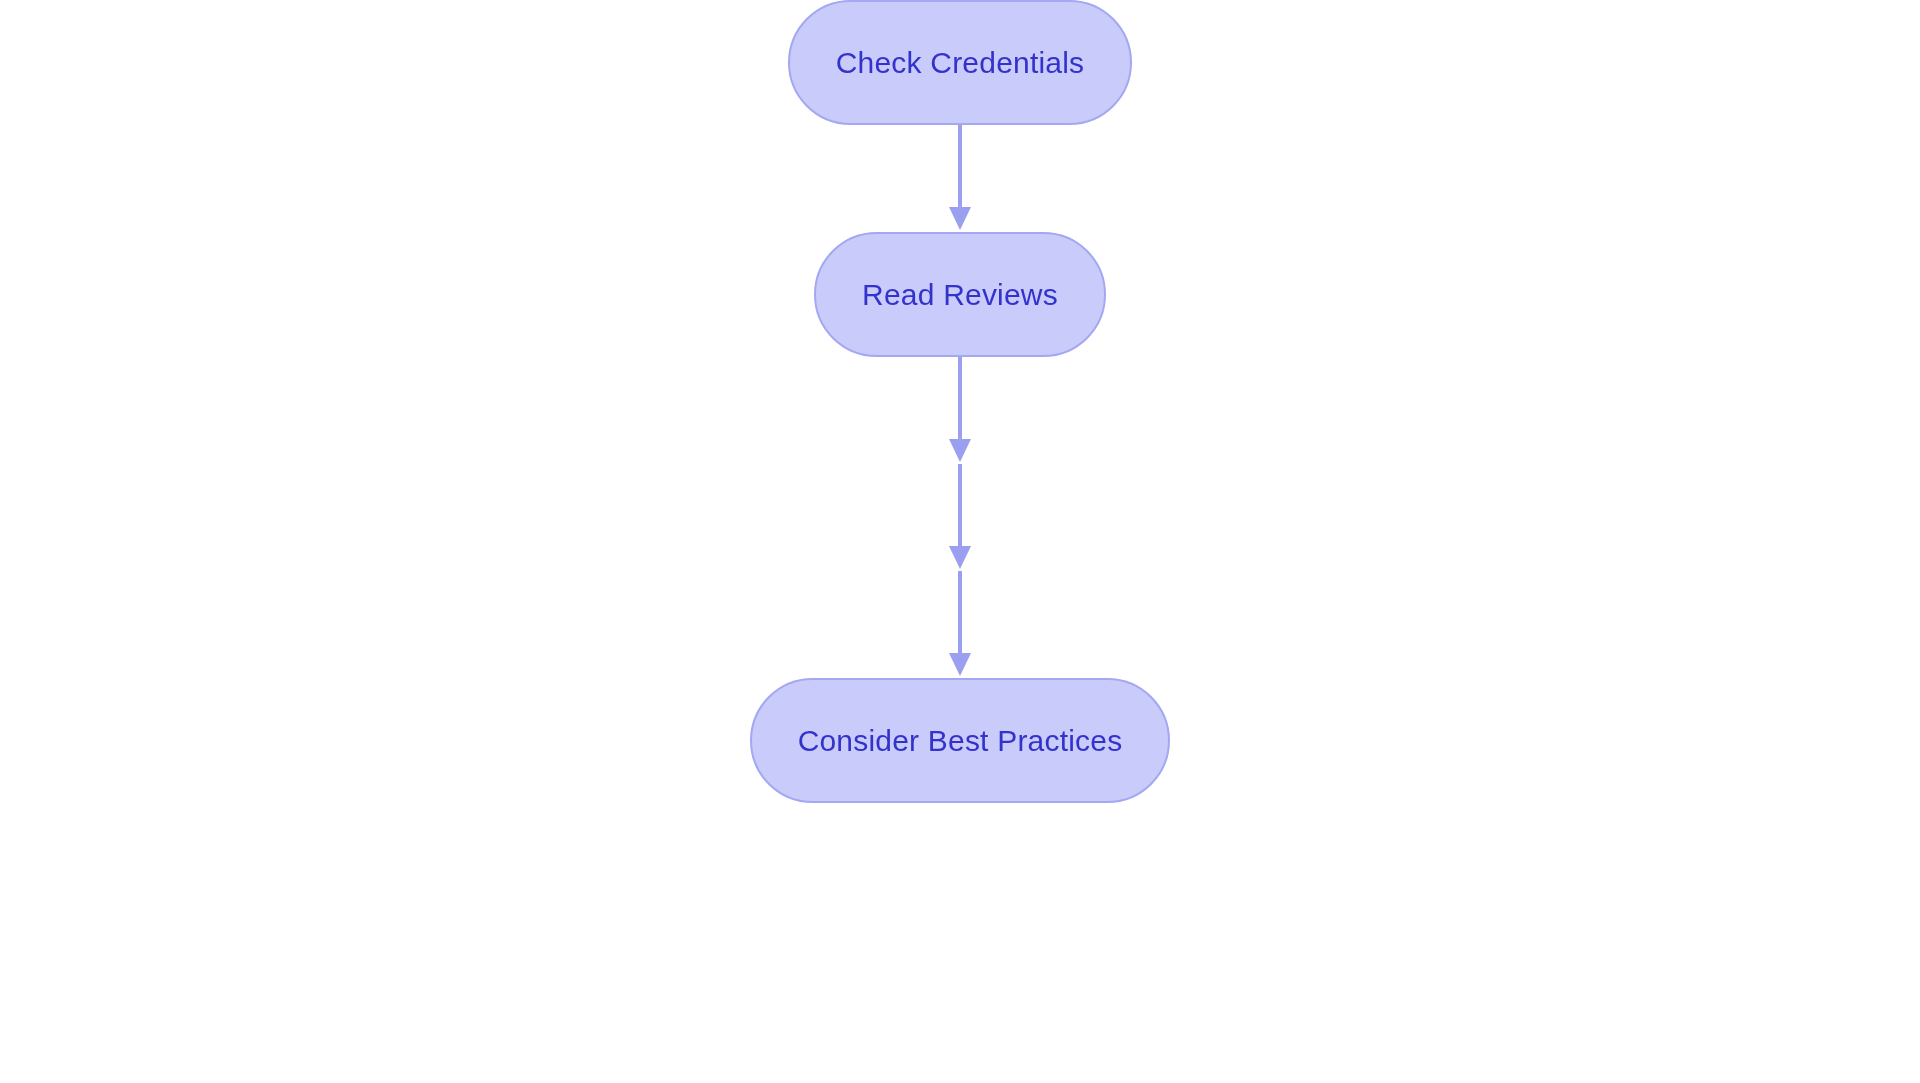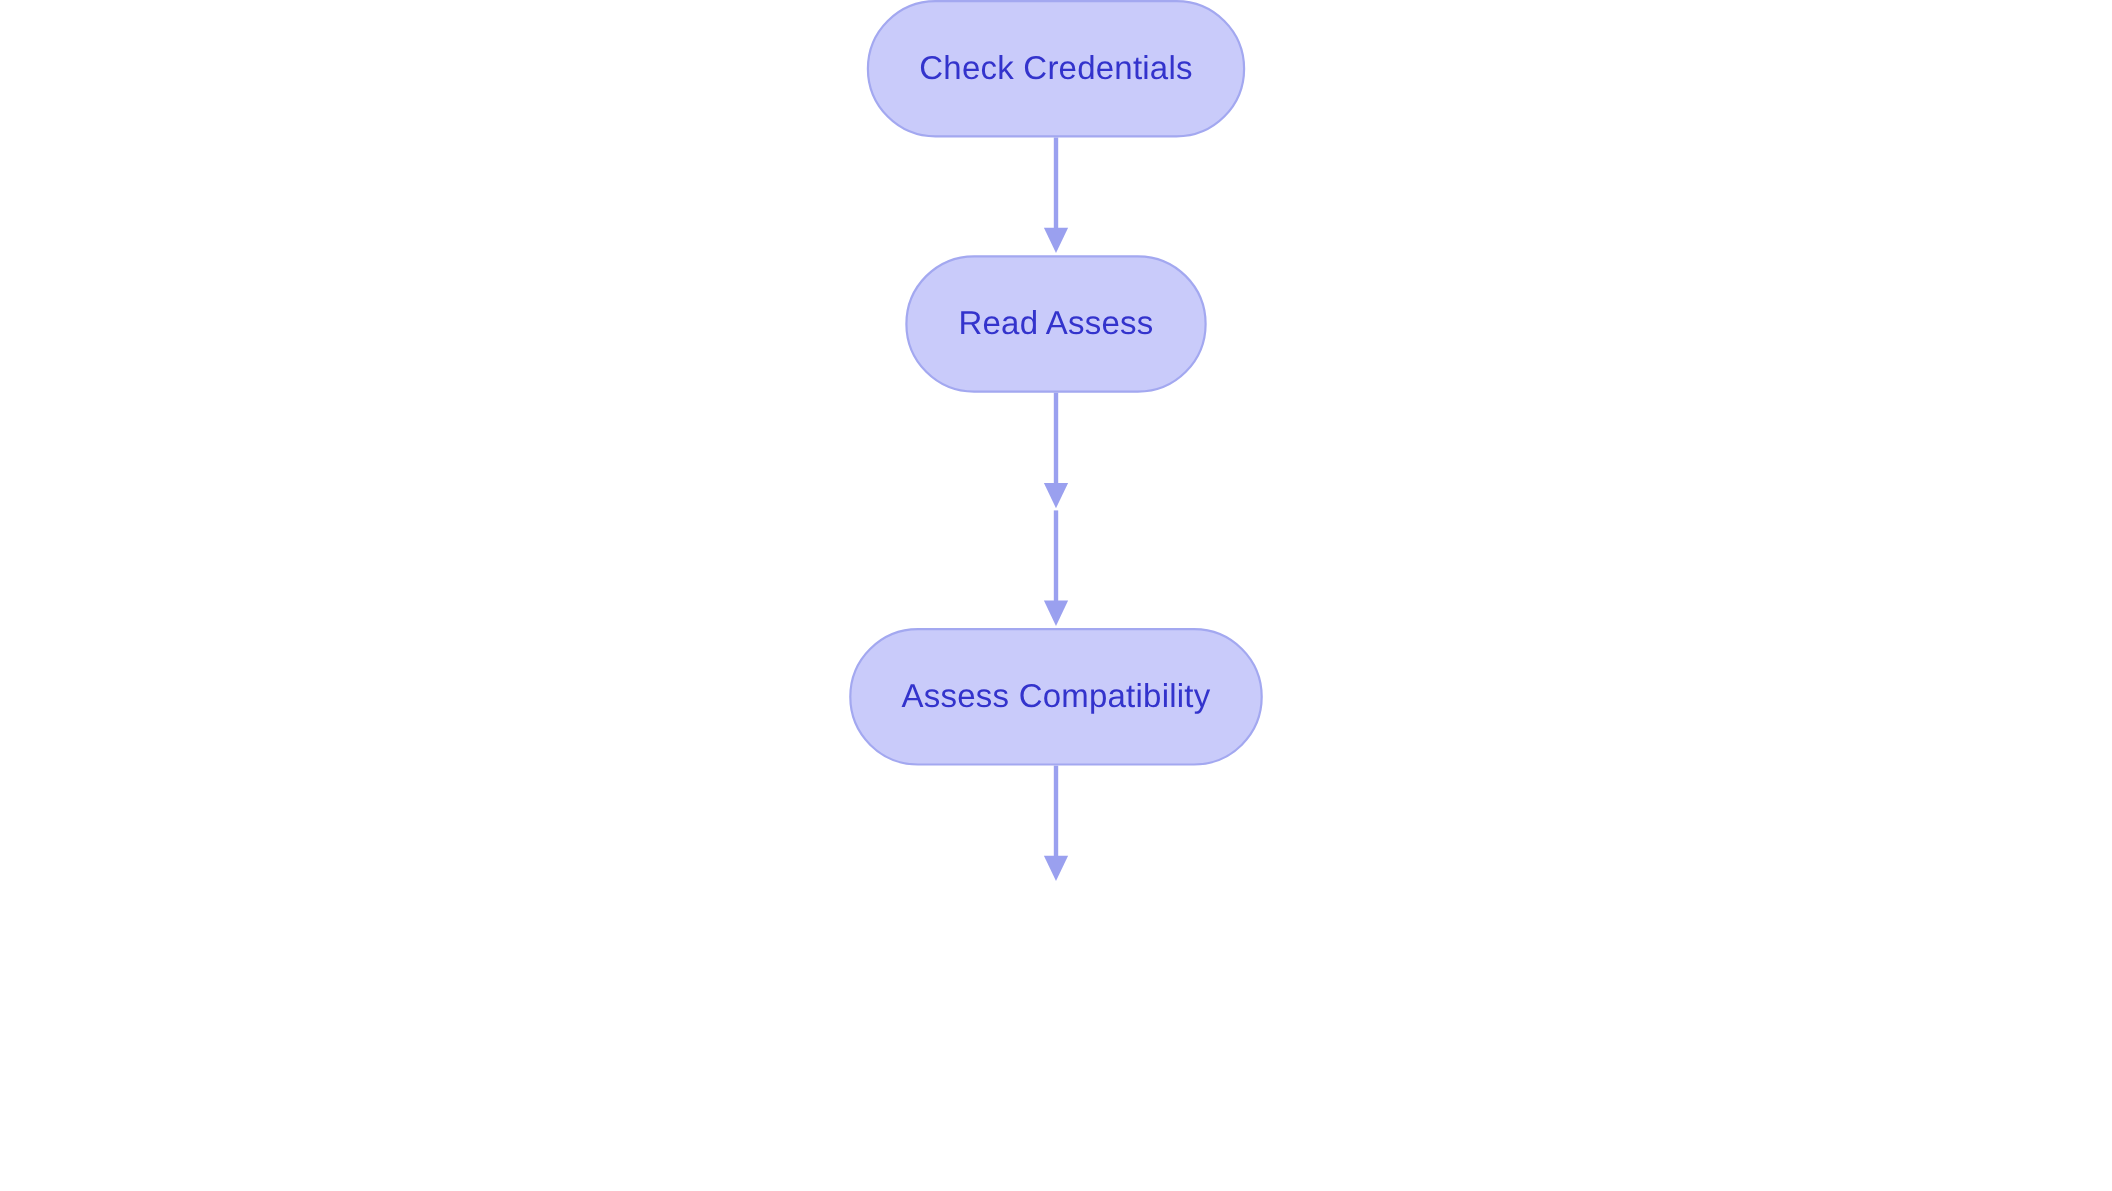--- a/index.html
+++ b/index.html
@@ -84,44 +84,44 @@
     </div>
 
     <div class="connector">
       <svg viewBox="0 0 26 107" xmlns="http://www.w3.org/2000/svg">
         <line x1="13" y1="0" x2="13" y2="84" stroke="#9aa0ef" stroke-width="4"></line>
         <polygon points="13,105 2,82 24,82" fill="#9aa0ef"></polygon>
       </svg>
     </div>
 
     <div class="node">
-      <span class="node-label">Read Assess</span>
+      <span class="node-label">Read Reviews</span>
     </div>
 
     <div class="connector">
       <svg viewBox="0 0 26 107" xmlns="http://www.w3.org/2000/svg">
         <line x1="13" y1="0" x2="13" y2="84" stroke="#9aa0ef" stroke-width="4"></line>
         <polygon points="13,105 2,82 24,82" fill="#9aa0ef"></polygon>
       </svg>
     </div>
 
 
     <div class="connector">
       <svg viewBox="0 0 26 107" xmlns="http://www.w3.org/2000/svg">
         <line x1="13" y1="0" x2="13" y2="84" stroke="#9aa0ef" stroke-width="4"></line>
         <polygon points="13,105 2,82 24,82" fill="#9aa0ef"></polygon>
       </svg>
     </div>
 
-    <div class="node">
-      <span class="node-label">Assess Compatibility</span>
-    </div>
 
     <div class="connector">
       <svg viewBox="0 0 26 107" xmlns="http://www.w3.org/2000/svg">
         <line x1="13" y1="0" x2="13" y2="84" stroke="#9aa0ef" stroke-width="4"></line>
         <polygon points="13,105 2,82 24,82" fill="#9aa0ef"></polygon>
       </svg>
     </div>
 
+    <div class="node">
+      <span class="node-label">Consider Best Practices</span>
+    </div>
 
   </div>
 </div>
 
 </body></html>

